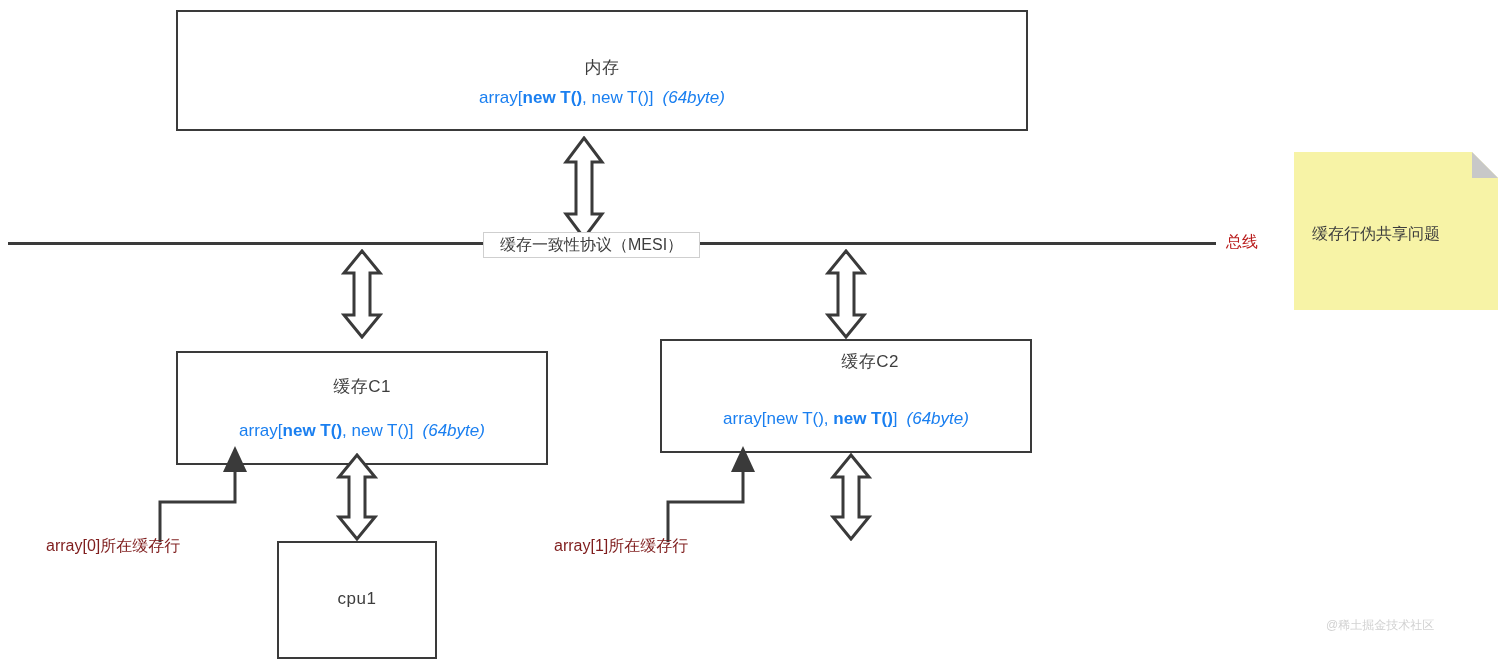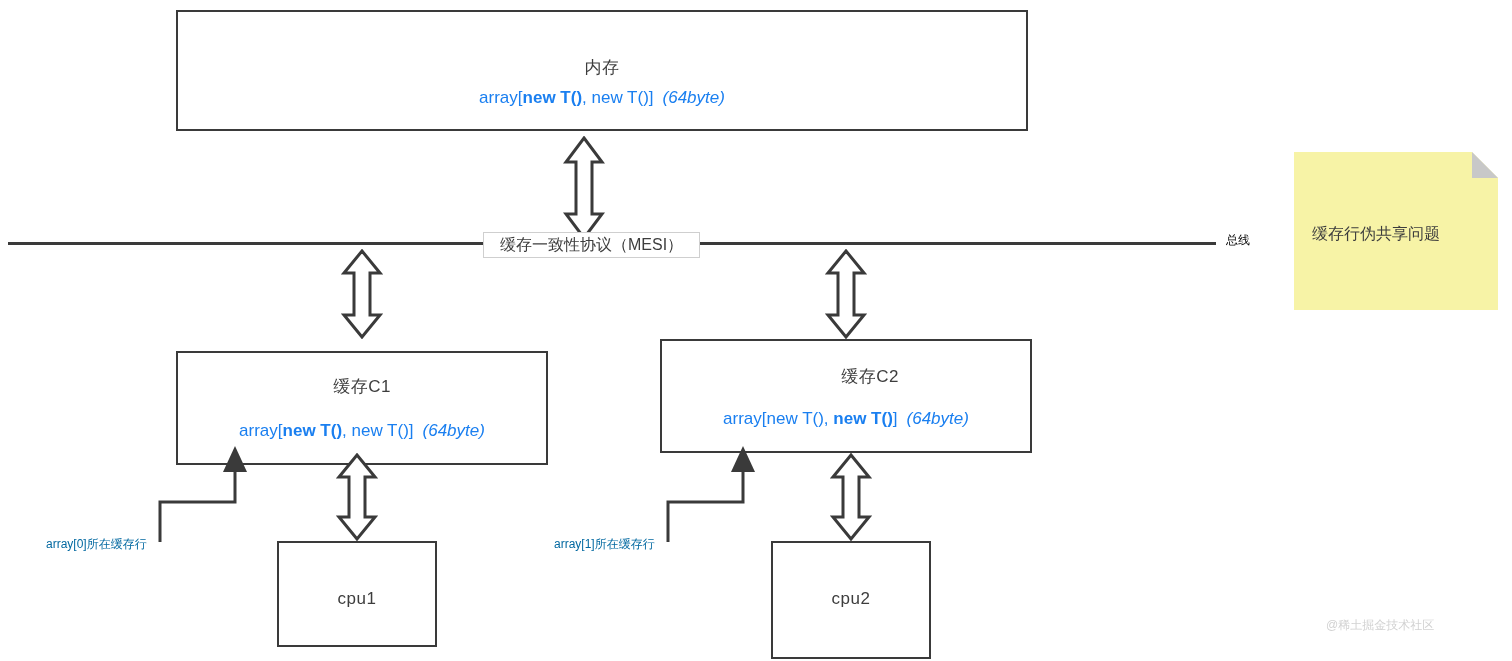--- a/index.html
+++ b/index.html
@@ -61,33 +61,33 @@
     background: #ffffff;
     border: 1px solid #cfcfcf;
     color: #3d3d3d;
     font-size: 16px;
     line-height: 22px;
     padding: 1px 16px;
     white-space: nowrap;
   }
   #bus-name-label {
     position: absolute;
-    color: #000000;
-    font-size: 12px;
+    color: #b91c1c;
+    font-size: 16px;
     white-space: nowrap;
   }
 
   
   .dbl-arrow { position: absolute; }
 
   
   .annot-label {
     position: absolute;
-    color: #0369a1;
-    font-size: 12px;
+    color: #7f1d1d;
+    font-size: 16px;
     white-space: nowrap;
   }
   .leader { position: absolute; }
 
   
   .sticky {
     position: absolute;
     box-sizing: border-box;
   }
   .sticky-text {
@@ -137,41 +137,38 @@
   </svg>
 
   <div class="node" id="cache-c1-box" style="left:176px; top:351px; width:372px; height:114px;">
     <div class="node-title" style="top:22px;">缓存C1</div>
     <div class="code-line" style="top:68px;">
       <span>array[</span><span class="b">new T()</span><span>, </span><span>new T()</span><span>]</span><span class="sz">(64byte)</span>
     </div>
   </div>
 
   <div class="node" id="cache-c2-box" style="left:660px; top:339px; width:372px; height:114px;">
-    <div class="node-title" style="top:24px;padding-left:48px;">缓存C2</div>
+    <div class="node-title" style="top:9px;padding-left:48px;">缓存C2</div>
     <div class="code-line" style="top:68px;">
       <span>array[</span><span>new T()</span><span>, </span><span class="b">new T()</span><span>]</span><span class="sz">(64byte)</span>
     </div>
   </div>
 
   <svg class="dbl-arrow" style="left:336px; top:453px;" width="42" height="88" viewBox="0 0 42 88">
     <polygon points="21,2 39,24 29,24 29,64 39,64 21,86 3,64 13,64 13,24 3,24" fill="#ffffff" stroke="#3a3a3a" stroke-width="3" stroke-linejoin="miter"></polygon>
   </svg>
 
   <svg class="dbl-arrow" style="left:830px; top:453px;" width="42" height="88" viewBox="0 0 42 88">
     <polygon points="21,2 39,24 29,24 29,64 39,64 21,86 3,64 13,64 13,24 3,24" fill="#ffffff" stroke="#3a3a3a" stroke-width="3" stroke-linejoin="miter"></polygon>
   </svg>
 
-  <div class="node" id="cpu1-box" style="left:277px; top:541px; width:160px; height:106px;">
+  <div class="node" id="cpu1-box" style="left:277px; top:541px; width:160px; height:118px;">
     <div class="node-title" style="top:46px;">cpu1</div>
   </div>
 
-  <div class="node" id="cpu2-box" style="left:771px; top:541px; width:160px; height:118px;">
-    <div class="node-title" style="top:46px;">cpu2</div>
-  </div>
 
   <svg class="leader" style="left:150px; top:440px;" width="110" height="110" viewBox="0 0 110 110">
     <path d="M 10 102 L 10 62 L 85 62 L 85 28" fill="none" stroke="#3a3a3a" stroke-width="3" stroke-linejoin="miter" stroke-linecap="butt"></path>
     <polygon points="85,6 97,32 73,32" fill="#3a3a3a"></polygon>
   </svg>
   <div class="annot-label" style="left:46px; top:536px;">array[0]所在缓存行</div>
 
   <svg class="leader" style="left:658px; top:440px;" width="110" height="110" viewBox="0 0 110 110">
     <path d="M 10 102 L 10 62 L 85 62 L 85 28" fill="none" stroke="#3a3a3a" stroke-width="3" stroke-linejoin="miter" stroke-linecap="butt"></path>
     <polygon points="85,6 97,32 73,32" fill="#3a3a3a"></polygon>

